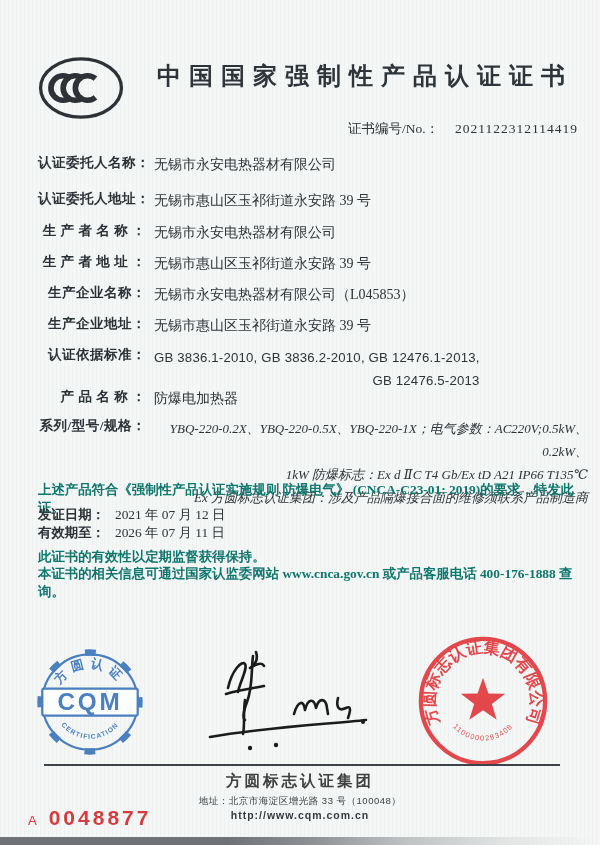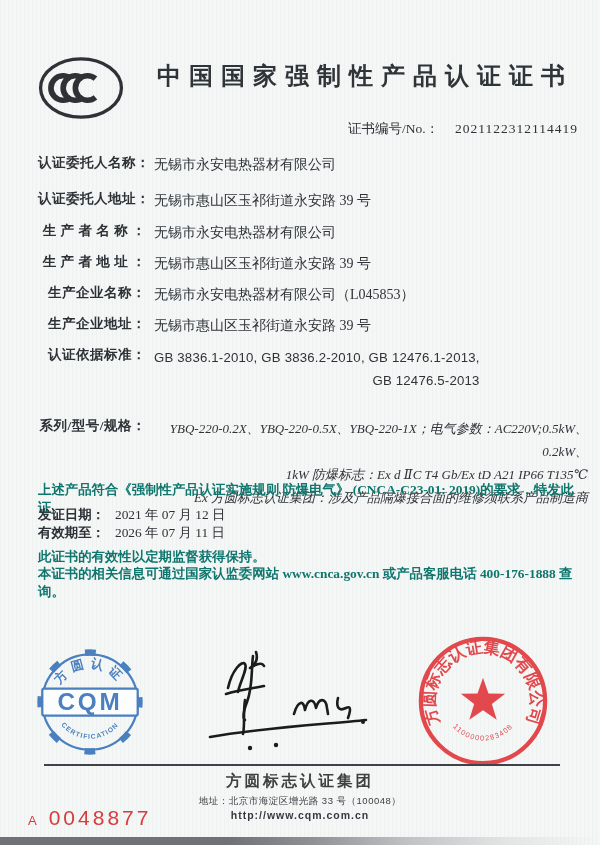--- a/index.html
+++ b/index.html
@@ -41,21 +41,21 @@
   .footer-line { position:absolute; top:764px; left:44px; right:40px; border-top:2px solid #3e4349; }
   .footer-block { position:absolute; top:771px; left:0; width:100%; text-align:center;
                   font-family:"Liberation Sans",sans-serif; }
   .footer-org { font-size:15.5px; font-weight:bold; letter-spacing:3px; color:#404040; }
   .footer-addr { margin-top:3px; font-size:9.5px; color:#3c4146; letter-spacing:0.5px; }
   .footer-url { margin-top:1px; font-size:10.5px; font-weight:bold; color:#34393f; letter-spacing:1px; }
 
   .serial { position:absolute; left:28px; top:806px; display:flex; align-items:baseline;
             font-family:"Liberation Sans",sans-serif; color:#d63c3f; }
   .serial .serial-a { font-size:13px; margin-right:12px; }
-  .serial .serial-num { font-size:21px; letter-spacing:3px; font-weight:400; }
+  .serial .serial-num { font-size:21px; letter-spacing:3px; font-weight:700; }
 
   .scan-strip { position:absolute; left:0; bottom:0; height:8px; width:100%;
     background:linear-gradient(90deg,#6e7276 0%,#6e7276 38%,#8d9194 52%,#bfc3c4 68%,#e2e4e4 84%,rgba(226,228,228,0) 100%); }
 </style>
 </head>
 <body>
 
 <div class="page">
 
   <svg class="ccc-logo" viewBox="0 0 100 78" aria-hidden="true">
@@ -96,20 +96,24 @@
   <div class="row" style="top:315px">
     <span class="lbl">生产企业地址：</span>
     <span class="val">无锡市惠山区玉祁街道永安路 39 号</span>
   </div>
   <div class="row" style="top:346px">
     <span class="lbl">认证依据标准：</span>
     <span class="val sans">
       <div class="vline">GB 3836.1-2010, GB 3836.2-2010, GB 12476.1-2013,</div>
       <div class="vline">GB 12476.5-2013</div>
     </span>
+  </div>
+  <div class="row" style="top:388px">
+    <span class="lbl">产 品 名 称 ：</span>
+    <span class="val">防爆电加热器</span>
   </div>
   <div class="row" style="top:417px">
     <span class="lbl">系列/型号/规格：</span>
     <span class="val">
       <div class="vline smaller">YBQ-220-0.2X、YBQ-220-0.5X、YBQ-220-1X；电气参数：AC220V;0.5kW、0.2kW、</div>
       <div class="vline smaller">1kW 防爆标志：Ex d ⅡC T4 Gb/Ex tD A21 IP66 T135℃</div>
       <div class="vline smaller">Ex 方圆标志认证集团：涉及产品隔爆接合面的维修须联系产品制造商</div>
     </span>
   </div>
 

